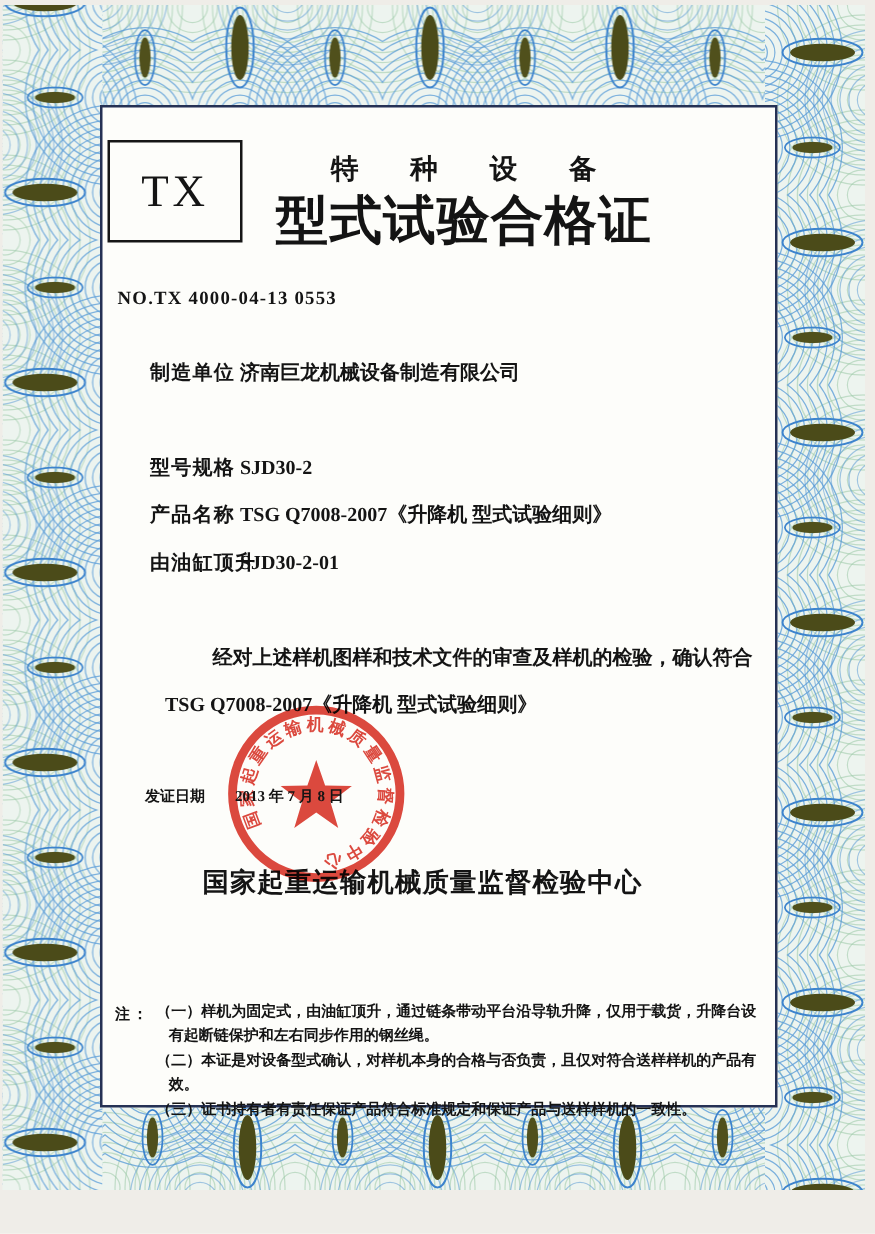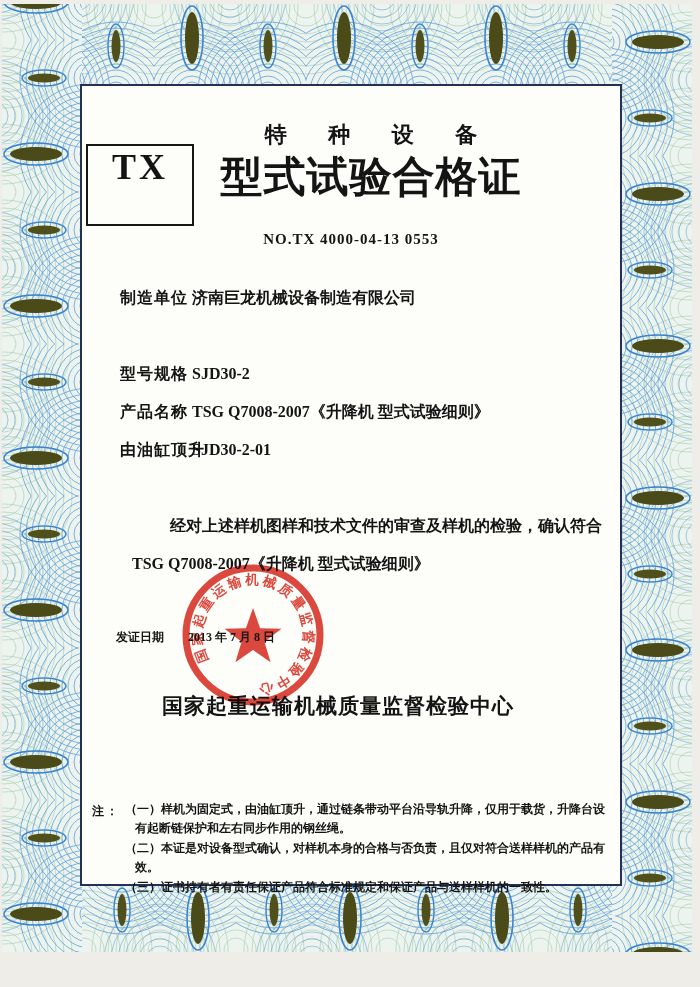--- a/index.html
+++ b/index.html
@@ -8,28 +8,28 @@
     background:#efede8;
     font-family:"Liberation Serif","DejaVu Serif",serif;
     color:#141414;
   }
   .border-svg{position:absolute;left:2px;top:4px;z-index:0;}
   .panel{
     position:absolute;left:80px;top:84px;width:542px;height:802px;
     background:#fdfdfa;border:2px solid #253154;box-sizing:border-box;z-index:1;
   }
   .tx-box{
-    position:absolute;left:4px;top:58px;width:104px;height:78px;
-    border:2.5px solid #161616;display:flex;align-items:flex-start;justify-content:center;
-    font-size:36px;font-weight:bold;letter-spacing:3px;
+    position:absolute;left:4px;top:26px;width:104px;height:78px;
+    border:2.5px solid #161616;display:flex;align-items:center;justify-content:center;
+    font-size:36px;font-weight:normal;letter-spacing:3px;
   }
   .title-block{position:absolute;left:40px;right:0;top:36px;text-align:center;}
   .header-small{font-size:22px;font-weight:bold;letter-spacing:18px;text-indent:18px;line-height:26px;}
   .main-title{font-size:42px;font-weight:bold;letter-spacing:1px;line-height:44px;margin-top:7px;font-family:Liberation Serif, serif;}
-  .cert-no{position:absolute;left:12px;right:12px;top:145px;text-align:center;
+  .cert-no{position:absolute;left:12px;right:12px;top:145px;text-align:left;
     font-size:15px;font-weight:bold;letter-spacing:1px;}
   .field-row{position:absolute;left:22px;font-size:16px;font-weight:bold;white-space:pre;}
   .field-label{display:inline-block;width:72px;letter-spacing:1px;}
   .field-value{display:inline-block;}
   .cov-label{display:inline-block;width:66px;letter-spacing:1px;}
   .cov-line{position:absolute;font-size:16px;font-weight:bold;white-space:pre;}
   .issue-row{position:absolute;left:22px;top:528px;font-size:12px;font-weight:bold;z-index:4;white-space:pre;}
   .issue-value{margin-left:24px;}
   .stamp{position:absolute;left:96px;top:474px;z-index:3;mix-blend-mode:multiply;}
   .issuer{position:absolute;left:0;right:26px;top:606px;text-align:center;

